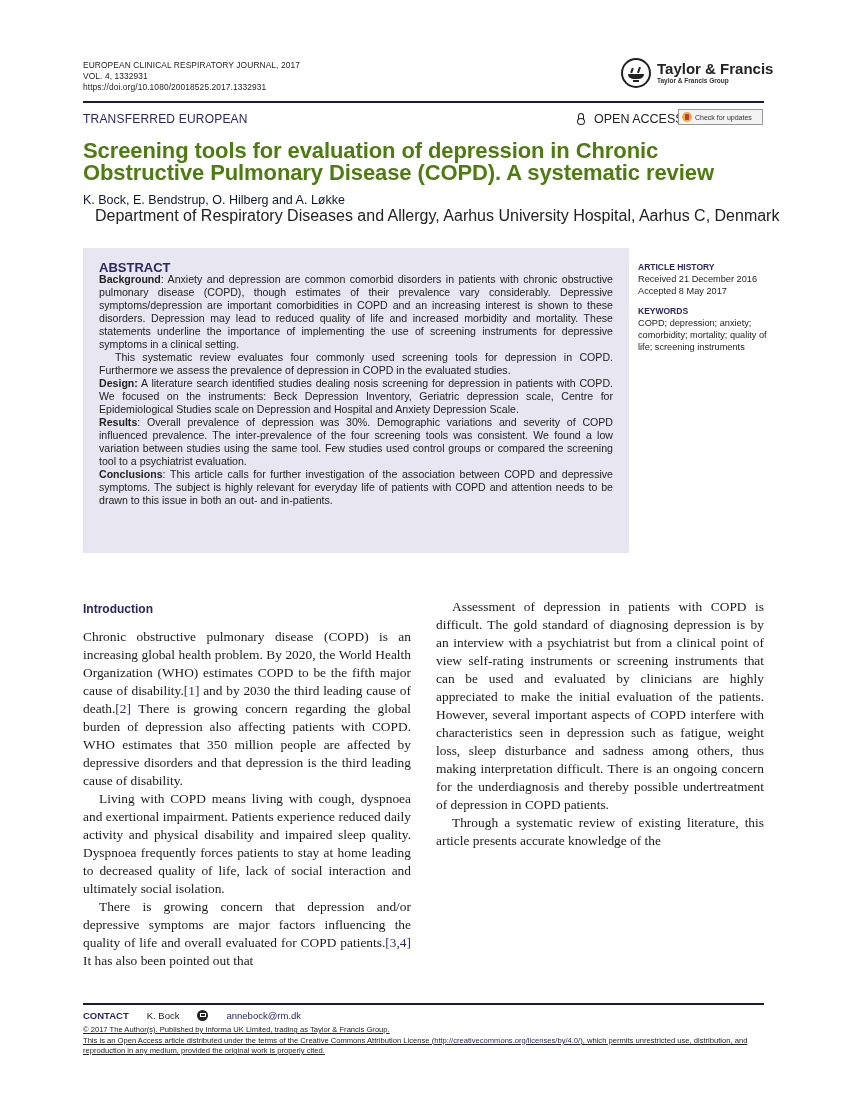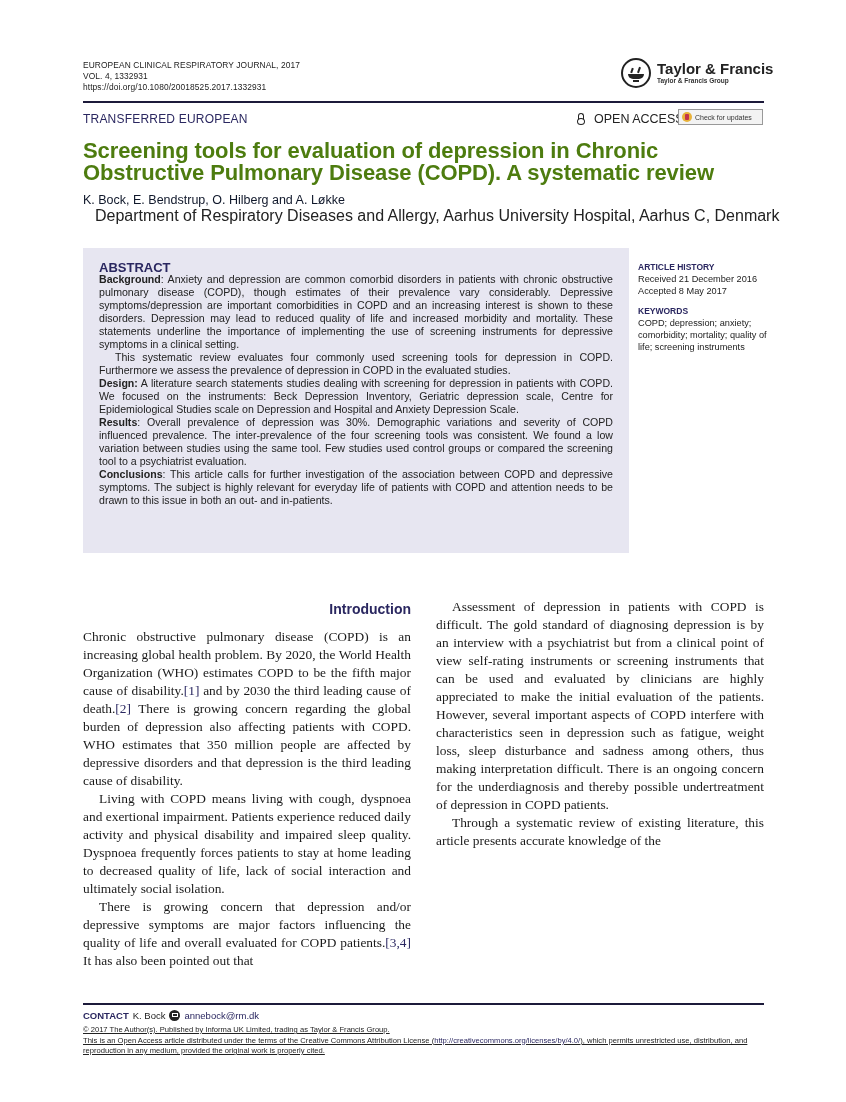--- a/index.html
+++ b/index.html
@@ -42,27 +42,27 @@
 
   
   .side-meta { position: absolute; left: 638px; top: 262px; width: 135px; font-size: 9.2px; line-height: 12px; color: #222; }
   .side-heading { font-size: 8.5px; font-weight: bold; color: #2a2760; line-height: 11px; }
   .side-gap { height: 9px; }
 
   
   .col { position: absolute; top: 600px; width: 328px; }
   .col-left { left: 83px; }
   .col-right { left: 436px; top: 598px; }
-  .section-heading { font-size: 14px; font-weight: bold; color: #2a2760; margin: 0 0 10px 0; line-height: 18px; text-align: right; }
+  .section-heading { font-size: 12px; font-weight: bold; color: #2a2760; margin: 0 0 10px 0; line-height: 18px; }
   .body-para { font-size: 13.4px; line-height: 18px; color: #1a1a1a; text-align: justify; margin: 0; hyphens: manual; }
   .ref { color: #2a2760; }
 
   
   .bottom-rule { position: absolute; left: 83px; top: 1003px; width: 681px; height: 2px; background: #1c1a3a; }
-  .contact { position: absolute; left: 83px; top: 1010px; font-size: 9.5px; color: #222; display: flex; align-items: center; gap: 4px; }
+  .contact { position: absolute; left: 83px; top: 1010px; font-size: 9.5px; color: #222; display: flex; align-items: center; gap: 18px; }
   .contact .label { font-weight: bold; color: #2a2760; }
   .mail-icon { width: 11px; height: 11px; border-radius: 50%; background: #222; position: relative; display: inline-block; }
   .mail-icon::after { content: ""; position: absolute; left: 2.5px; top: 3px; width: 6px; height: 4px; border: 1px solid #fff; box-sizing: border-box; }
   .email { color: #2a2760; }
   .license { position: absolute; left: 83px; top: 1025px; width: 685px; font-size: 7.6px; line-height: 10.5px; color: #222; text-decoration: underline; }
   .license .link { color: #2a2760; }
 </style>
 </head>
 <body>
 
@@ -103,21 +103,21 @@
 </div>
 
 <div class="title sans">Screening tools for evaluation of depression in Chronic Obstructive Pulmonary Disease (COPD). A systematic review</div>
 <div class="authors sans">K. Bock, E. Bendstrup, O. Hilberg and A. Løkke</div>
 <div class="affiliation sans">Department of Respiratory Diseases and Allergy, Aarhus University Hospital, Aarhus C, Denmark</div>
 
 <div class="abstract-box sans">
   <div class="abstract-heading">ABSTRACT</div>
   <p class="abstract-para"><b>Background</b><span>: Anxiety and depression are common comorbid disorders in patients with chronic obstructive pulmonary disease (COPD), though estimates of their prevalence vary considerably. Depressive symptoms/depression are important comorbidities in COPD and an increasing interest is shown to these disorders. Depression may lead to reduced quality of life and increased morbidity and mortality. These statements underline the importance of implementing the use of screening instruments for depressive symptoms in a clinical setting.</span></p>
   <p class="abstract-para indent">This systematic review evaluates four commonly used screening tools for depression in COPD. Furthermore we assess the prevalence of depression in COPD in the evaluated studies.</p>
-  <p class="abstract-para"><b>Design:</b><span> A literature search statements studies dealing with screening for depression in patients with COPD. We focused on the instruments: Beck Depression Inventory, Geriatric depression scale, Centre for Epidemiological Studies scale on Depression and Hospital and Anxiety Depression Scale.</span></p>
+  <p class="abstract-para"><b>Design:</b><span> A literature search identified studies dealing nosis screening for depression in patients with COPD. We focused on the instruments: Beck Depression Inventory, Geriatric depression scale, Centre for Epidemiological Studies scale on Depression and Hospital and Anxiety Depression Scale.</span></p>
   <p class="abstract-para"><b>Results</b><span>: Overall prevalence of depression was 30%. Demographic variations and severity of COPD influenced prevalence. The inter-prevalence of the four screening tools was consistent. We found a low variation between studies using the same tool. Few studies used control groups or compared the screening tool to a psychiatrist evaluation.</span></p>
   <p class="abstract-para"><b>Conclusions</b><span>: This article calls for further investigation of the association between COPD and depressive symptoms. The subject is highly relevant for everyday life of patients with COPD and attention needs to be drawn to this issue in both an out- and in-patients.</span></p>
 </div>
 
 <div class="side-meta sans">
   <div class="side-heading">ARTICLE HISTORY</div>
   <div>Received 21 December 2016</div>
   <div>Accepted 8 May 2017</div>
   <div class="side-gap"></div>
   <div class="side-heading">KEYWORDS</div>

